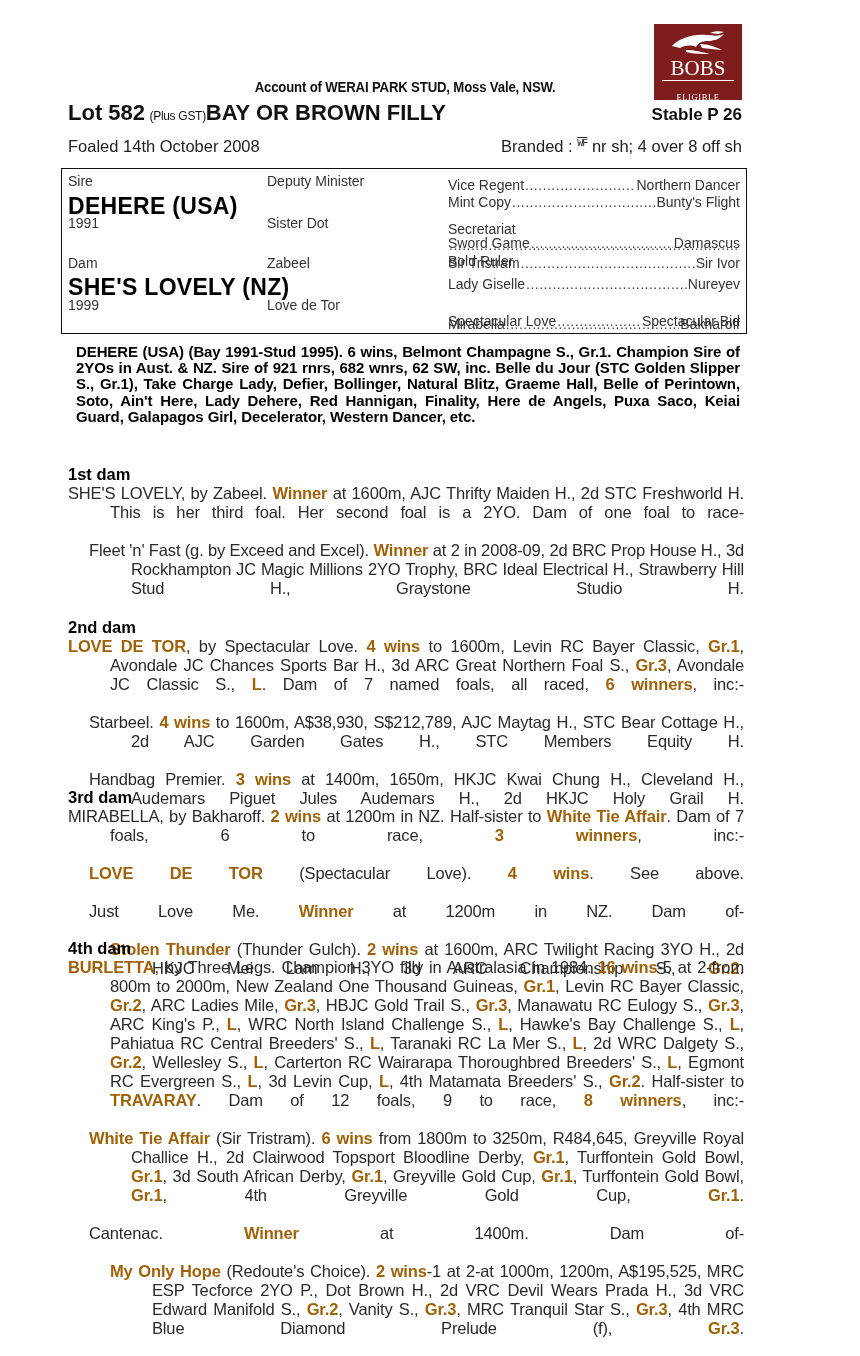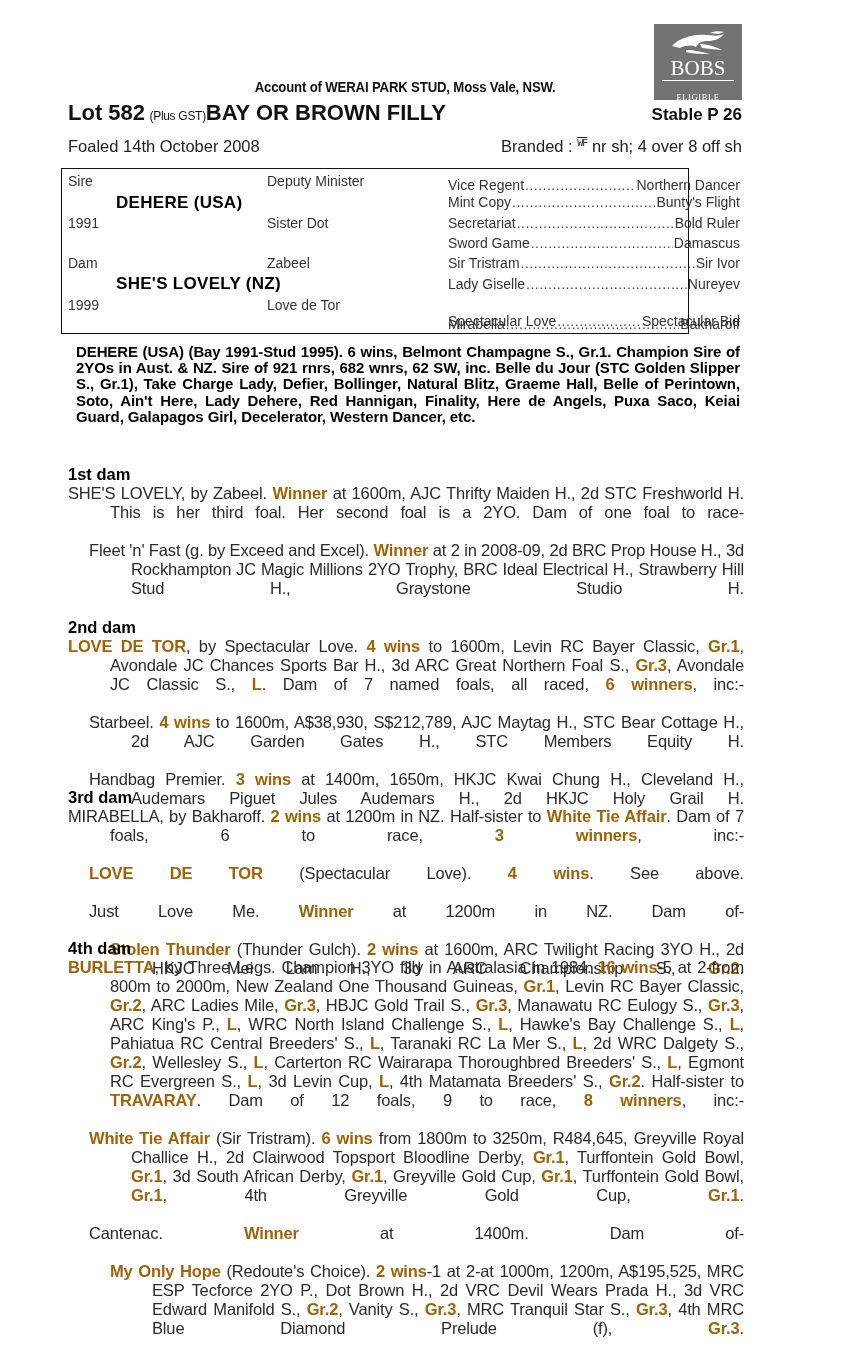--- a/index.html
+++ b/index.html
@@ -14,21 +14,21 @@
     font-family: "Liberation Sans", sans-serif;
     color: #111111;
     overflow: hidden;
   }
   .logo {
     position: absolute;
     left: 654px;
     top: 24px;
     width: 88px;
     height: 76px;
-    background: #737373;
+    background: #7f1d1d;
     color: #ffffff;
     text-align: center;
   }
   .logo svg { display: block; margin: 6px auto 0 auto; }
   .logo .logo-main {
     font-family: "Liberation Serif", serif;
     font-size: 21px;
     line-height: 20px;
     letter-spacing: 0px;
     margin-top: 2px;
@@ -99,39 +99,38 @@
     font-family: "Liberation Mono", monospace;
     font-size: 10px;
     vertical-align: super;
     letter-spacing: -1px;
     text-decoration: overline;
   }
   .pedigree {
     position: absolute;
     left: 61px;
     top: 168px;
-    width: 628px;
+    width: 686px;
     height: 166px;
     border: 1.5px solid #111;
     box-sizing: border-box;
   }
   .ped-cell {
     position: absolute;
     font-size: 14px;
     color: #333;
     white-space: nowrap;
   }
   .ped-name {
     position: absolute;
-    font-size: 17px;
+    font-size: 23px;
     font-weight: bold;
     color: #000;
     letter-spacing: 0.3px;
     white-space: nowrap;
-    margin-left: 48px;
   }
   .ped-row {
     position: absolute;
     left: 386px;
     width: 292px;
     font-size: 14px;
     color: #333;
     display: flex;
     white-space: nowrap;
   }
@@ -228,21 +227,21 @@
   <div class="ped-row" style="top:8px;">
     <span>Vice Regent</span>
       <span class="dots"></span>
       <span>Northern Dancer</span>
   </div>
   <div class="ped-row" style="top:25px;">
     <span>Mint Copy</span>
       <span class="dots"></span>
       <span>Bunty's Flight</span>
   </div>
-  <div class="ped-row" style="top:46px;">
+  <div class="ped-row" style="top:52px;flex-direction:column;">
     <span>Secretariat</span>
       <span class="dots"></span>
       <span>Bold Ruler</span>
   </div>
   <div class="ped-row" style="top:66px;">
     <span>Sword Game</span>
       <span class="dots"></span>
       <span>Damascus</span>
   </div>
   <div class="ped-row" style="top:86px;">

